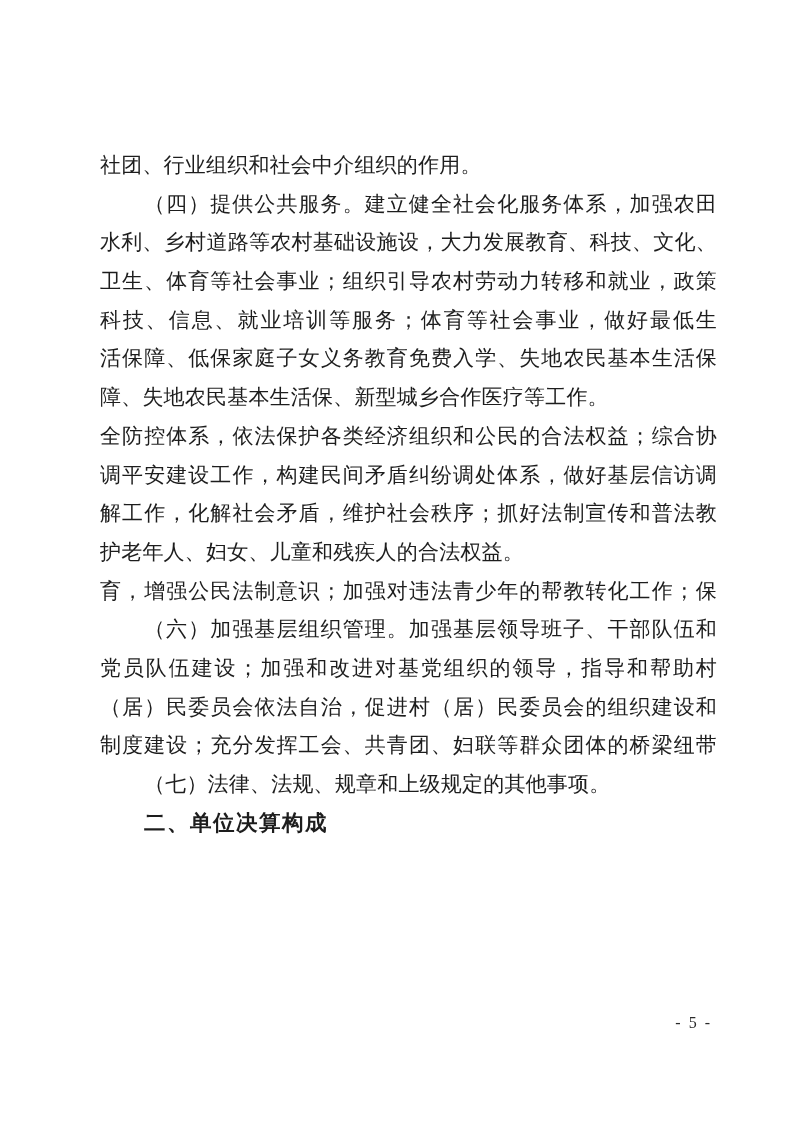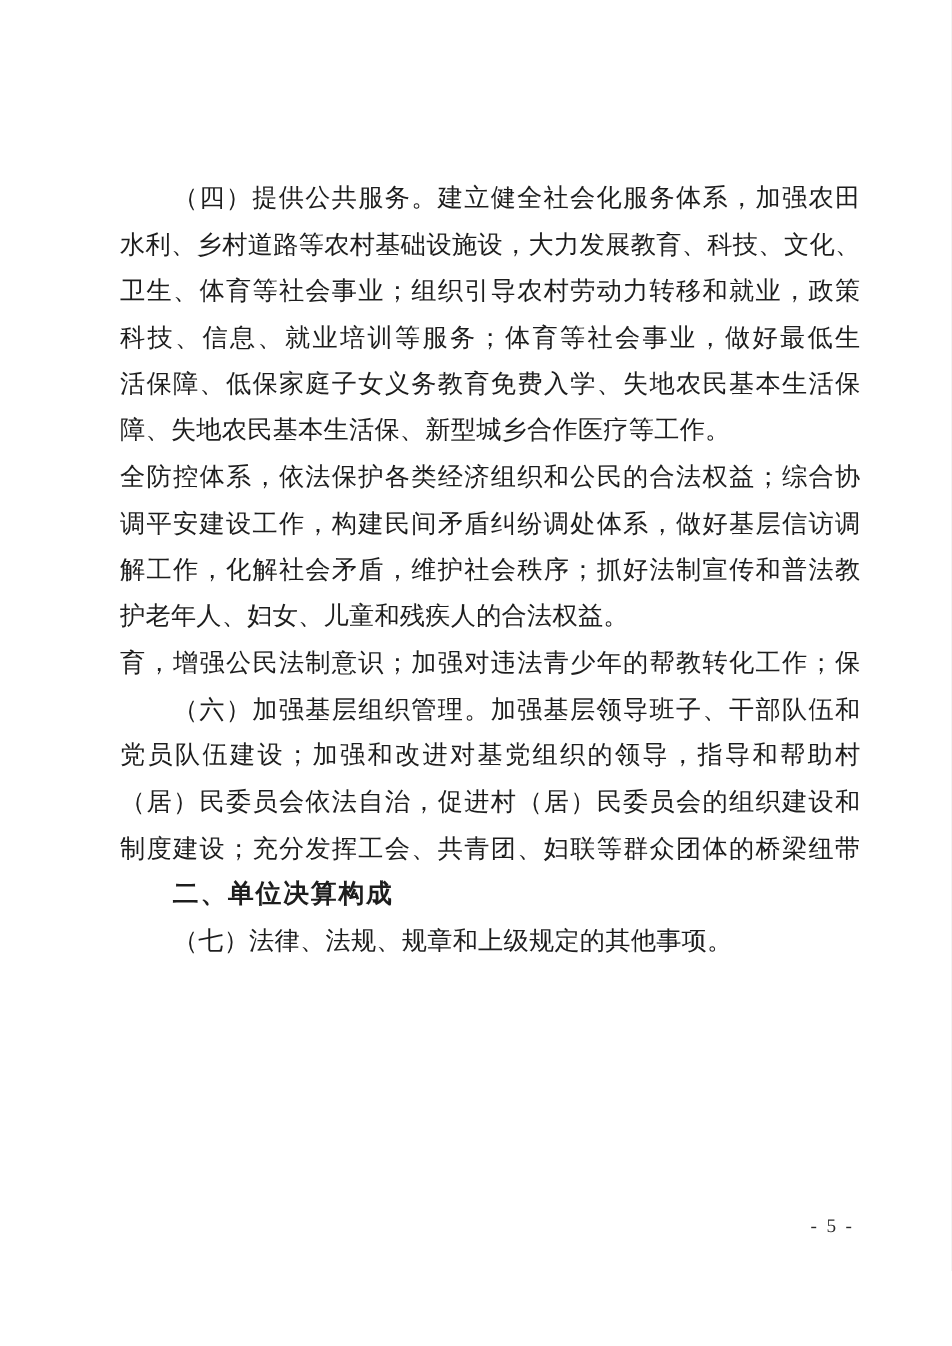--- a/index.html
+++ b/index.html
@@ -59,20 +59,23 @@
     font-family: "Liberation Serif", "DejaVu Serif", serif;
   }
 </style>
 </head>
 <body>
 
 <div class="page">
 
   <div class="body-text">
 
+    <div class="para">
+      <div class="line">社团、行业组织和社会中介组织的作用。</div>
+    </div>
 
     <div class="para">
       <div class="line full indent">（四）提供公共服务。建立健全社会化服务体系，加强农田</div>
       <div class="line full">水利、乡村道路等农村基础设施设，大力发展教育、科技、文化、</div>
       <div class="line full">卫生、体育等社会事业；组织引导农村劳动力转移和就业，政策</div>
       <div class="line full">科技、信息、就业培训等服务；体育等社会事业，做好最低生</div>
       <div class="line full">活保障、低保家庭子女义务教育免费入学、失地农民基本生活保</div>
       <div class="line">障、失地农民基本生活保、新型城乡合作医疗等工作。</div>
     </div>
 
@@ -84,25 +87,25 @@
       <div class="line full">育，增强公民法制意识；加强对违法青少年的帮教转化工作；保</div>
     </div>
 
     <div class="para">
       <div class="line full indent">（六）加强基层组织管理。加强基层领导班子、干部队伍和</div>
       <div class="line full">党员队伍建设；加强和改进对基党组织的领导，指导和帮助村</div>
       <div class="line full">（居）民委员会依法自治，促进村（居）民委员会的组织建设和</div>
       <div class="line full">制度建设；充分发挥工会、共青团、妇联等群众团体的桥梁纽带</div>
     </div>
 
+    <div class="para">
+      <div class="line indent">（七）法律、法规、规章和上级规定的其他事项。</div>
+    </div>
+
     <div class="para heading">
       <div class="line indent">二、单位决算构成</div>
-    </div>
-
-    <div class="para">
-      <div class="line indent">（七）法律、法规、规章和上级规定的其他事项。</div>
     </div>
 
   </div>
 
   <div class="page-number">- 5 -</div>
 
 </div>
 
 </body></html>

